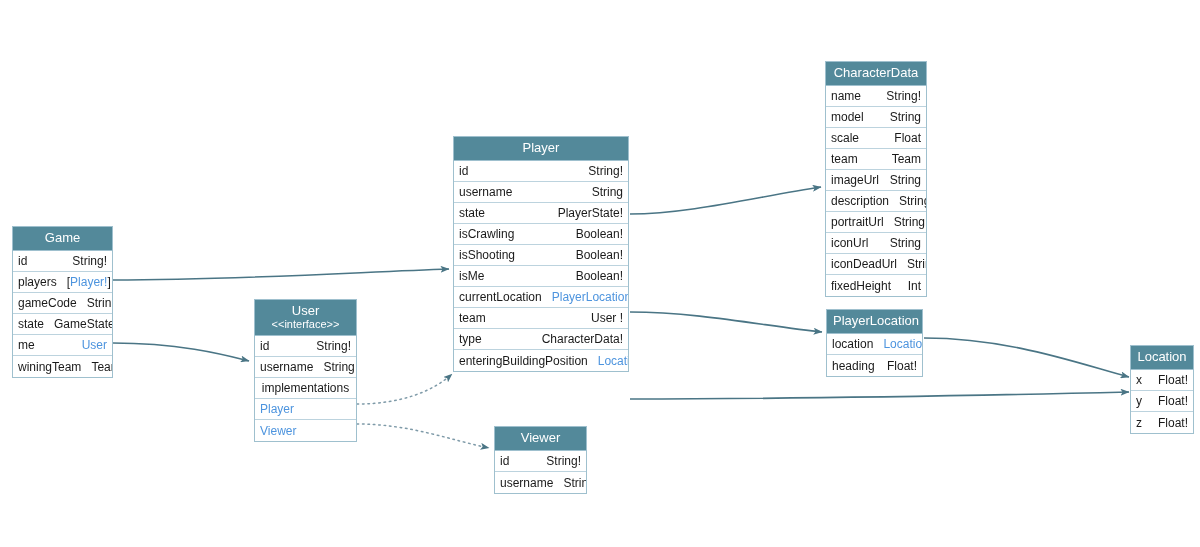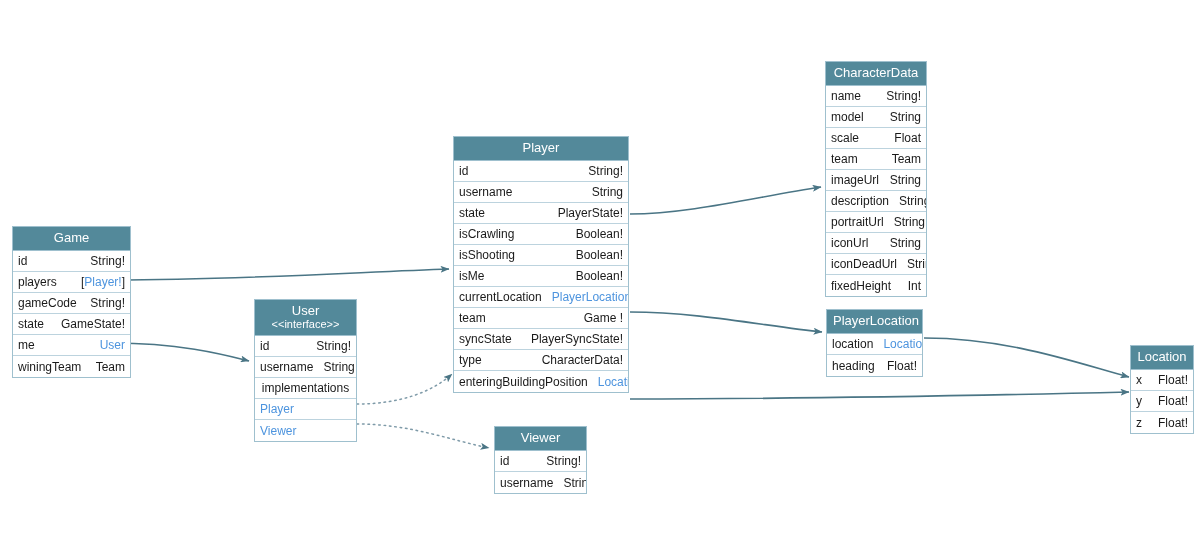--- a/index.html
+++ b/index.html
@@ -84,21 +84,21 @@
 
     <path d="M630,399 C800,399 1000,395 1129,392" fill="none" stroke="#4a7585" stroke-width="1.6" marker-end="url(#arrow)"></path>
 
     <path d="M924,338 C1010,338 1080,364 1129,377" fill="none" stroke="#4a7585" stroke-width="1.6" marker-end="url(#arrow)"></path>
 
     <path d="M357,404 C400,404 432,392 452,374" fill="none" stroke="#7e9aa8" stroke-width="1.5" stroke-dasharray="1.6 3.8" stroke-linecap="round" marker-end="url(#arrowd)"></path>
 
     <path d="M357,424 C410,424 450,440 489,448" fill="none" stroke="#7e9aa8" stroke-width="1.5" stroke-dasharray="1.6 3.8" stroke-linecap="round" marker-end="url(#arrowd)"></path>
   </svg>
 
-  <div class="entity" style="left:12px;top:226px;width:119px;">
+  <div class="entity" style="left:12px;top:226px;width:101px;">
     <div class="hdr">Game</div>
     <div class="row">
       <span class="fname">id</span>
       <span class="ftype type-plain">String!</span>
     </div>
     <div class="row">
       <span class="fname">players</span>
       <span class="ftype"><span class="brk">[</span><span class="type-link">Player!</span><span class="brk">]</span></span>
     </div>
     <div class="row">
@@ -168,25 +168,21 @@
     <div class="row">
       <span class="fname">isMe</span>
       <span class="ftype type-plain">Boolean!</span>
     </div>
     <div class="row">
       <span class="fname">currentLocation</span>
       <span class="ftype"><span class="type-link">PlayerLocation</span></span>
     </div>
     <div class="row">
       <span class="fname">team</span>
-      <span class="ftype type-plain">Game !</span>
-    </div>
-    <div class="row">
-      <span class="fname">syncState</span>
-      <span class="ftype type-plain">PlayerSyncState!</span>
+      <span class="ftype type-plain">User !</span>
     </div>
     <div class="row">
       <span class="fname">type</span>
       <span class="ftype type-plain">CharacterData!</span>
     </div>
     <div class="row">
       <span class="fname">enteringBuildingPosition</span>
       <span class="ftype type-link">Location</span>
     </div>
   </div>

